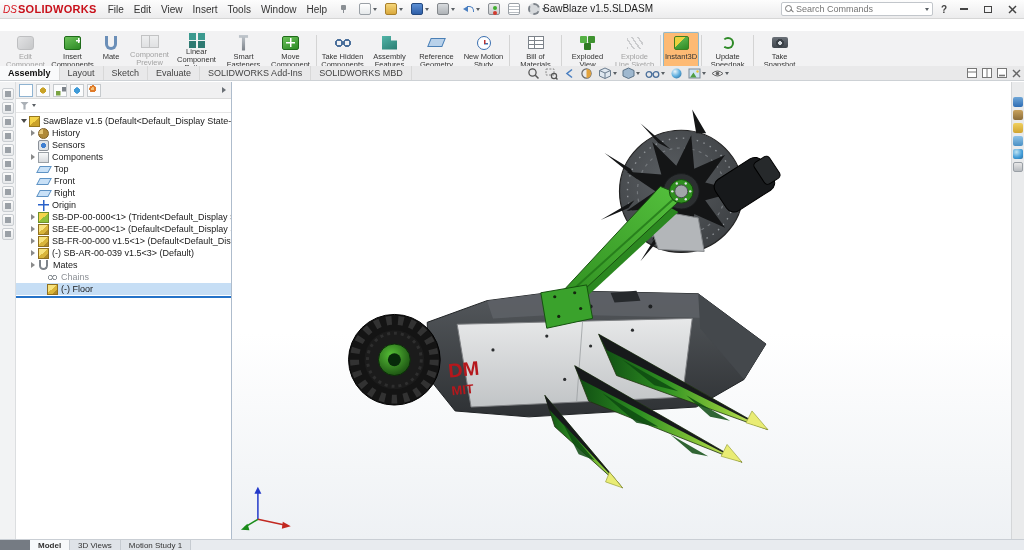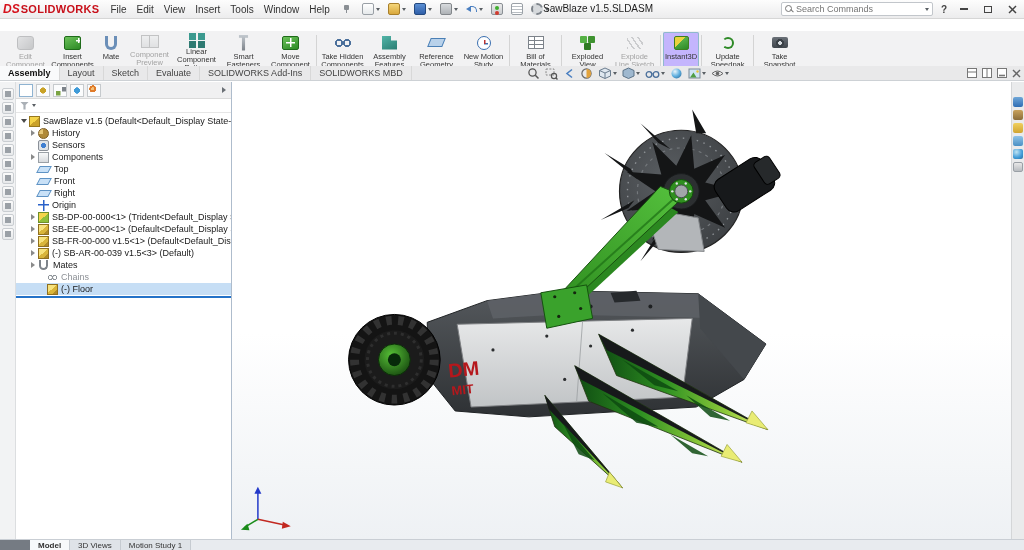--- a/index.html
+++ b/index.html
@@ -3,21 +3,21 @@
 <meta charset="utf-8">
 <style>
 *{margin:0;padding:0;box-sizing:border-box}
 html,body{width:1024px;height:550px;overflow:hidden}
 body{font-family:"Liberation Sans",sans-serif;background:#cfd3d8}
 #app{position:relative;width:1024px;height:550px;background:#fff;overflow:hidden;font-size:10px;color:#222}
 
 
 .titlebar{position:absolute;top:0;left:0;right:0;height:19px;background:linear-gradient(#fdfdfd,#ececed);border-bottom:1px solid #d6d6d6;display:flex;align-items:center;padding:0 3px;z-index:6}
 .logo{display:flex;align-items:baseline;margin-right:6px}
-.logo .mark{color:#d6121c;font-weight:bold;font-style:italic;font-size:12px;margin-right:1px}
+.logo .mark{color:#d6121c;font-weight:normal;font-style:italic;font-size:10px;margin-right:1px}
 .logo .word{color:#c8101a;font-weight:bold;font-size:11px;letter-spacing:.3px}
 .menus{display:flex}
 .menus span{padding:0 5px;font-size:10px;color:#333}
 .pin{width:9px;height:10px;margin:0 7px;position:relative}
 .pin::before{content:"";position:absolute;left:2px;top:1px;width:5px;height:5px;background:#8a8f94;border-radius:1px}
 .pin::after{content:"";position:absolute;left:4px;top:6px;width:1px;height:3px;background:#8a8f94}
 .qa{display:flex;align-items:center;gap:8px;margin-left:4px}
 .qbtn{display:flex;align-items:center;gap:2px}
 .qi{width:12px;height:12px;border-radius:2px;position:relative;flex:none}
 .q-new{background:linear-gradient(#fff,#e6e9eb);border:1px solid #9aa0a6}
@@ -44,21 +44,21 @@
 .wbtn{width:18px;height:14px;display:flex;align-items:center;justify-content:center}
 .ic-min{width:8px;height:2px;background:#444}
 .ic-max{width:8px;height:7px;border:1.3px solid #444}
 
 
 .ribbon{position:absolute;top:31px;left:0;right:0;height:46px;background:#f2f2f3;border-bottom:1px solid #d2d2d2;display:flex;align-items:stretch;padding:1px 2px;z-index:5}
 .rb{min-width:30px;max-width:47px;padding:1px 2px 0;display:flex;flex-direction:column;align-items:center;justify-content:flex-start;text-align:center;font-size:7.5px;line-height:8px;color:#333;border-radius:2px;flex:none}
 .rb .rlbl{display:block;margin-top:1px}
 .rb.disabled{color:#a3a3a3}
 .rb.disabled .ric,.rb.disabled [class^="i-"]{opacity:.45;filter:grayscale(60%)}
-.rb.active{background:#c4b5fd;box-shadow:inset 0 0 0 1px #8fb9cd}
+.rb.active{background:#fdba74;box-shadow:inset 0 0 0 1px #8fb9cd}
 .rsep{width:1px;background:#d4d4d4;margin:3px 2px;flex:none}
 .ricw{height:19px;display:flex;align-items:center;justify-content:center}
 .i-edit{width:17px;height:14px;background:linear-gradient(135deg,#ccd1d5,#8f959a);border:1px solid #7e848a;border-radius:3px}
 .i-insert,.i-move{width:17px;height:14px;border-radius:2px;border:1px solid #1f6b1a;background:linear-gradient(#fff,#fff) 11px 3px/5px 1.5px no-repeat,linear-gradient(#fff,#fff) 13px 1px/1.5px 5px no-repeat,linear-gradient(155deg,#6cc25a,#2c8a25)}
 .i-move{background:linear-gradient(#fff,#fff) 50% 50%/9px 1.5px no-repeat,linear-gradient(#fff,#fff) 50% 50%/1.5px 9px no-repeat,linear-gradient(155deg,#6cc25a,#2c8a25)}
 .i-mate{width:12px;height:14px;border:3px solid #6b8fb8;border-top:none;border-radius:0 0 7px 7px}
 .i-preview{width:18px;height:13px;border:1px solid #868b90;background:linear-gradient(#868b90,#868b90) 50% 0/1px 100% no-repeat,linear-gradient(#e8ecef,#c9ced3)}
 .i-linpat{width:7px;height:7px;background:#3b9a8f;box-shadow:9px 0 0 #3b9a8f,0 8px 0 #2e7a72,9px 8px 0 #2e7a72;margin:-7px 9px 0 0}
 .i-fast{width:13px;height:16px;background:linear-gradient(#c3c9cf,#7b8187);clip-path:polygon(15% 0,85% 0,85% 20%,62% 20%,62% 100%,38% 100%,38% 20%,15% 20%)}
 .i-hidden{width:18px;height:12px;background:radial-gradient(circle at 5px 6px,#0000 2.4px,#4a6f9b 2.5px 3.8px,#0000 3.9px),radial-gradient(circle at 13px 6px,#0000 2.4px,#4a6f9b 2.5px 3.8px,#0000 3.9px)}

